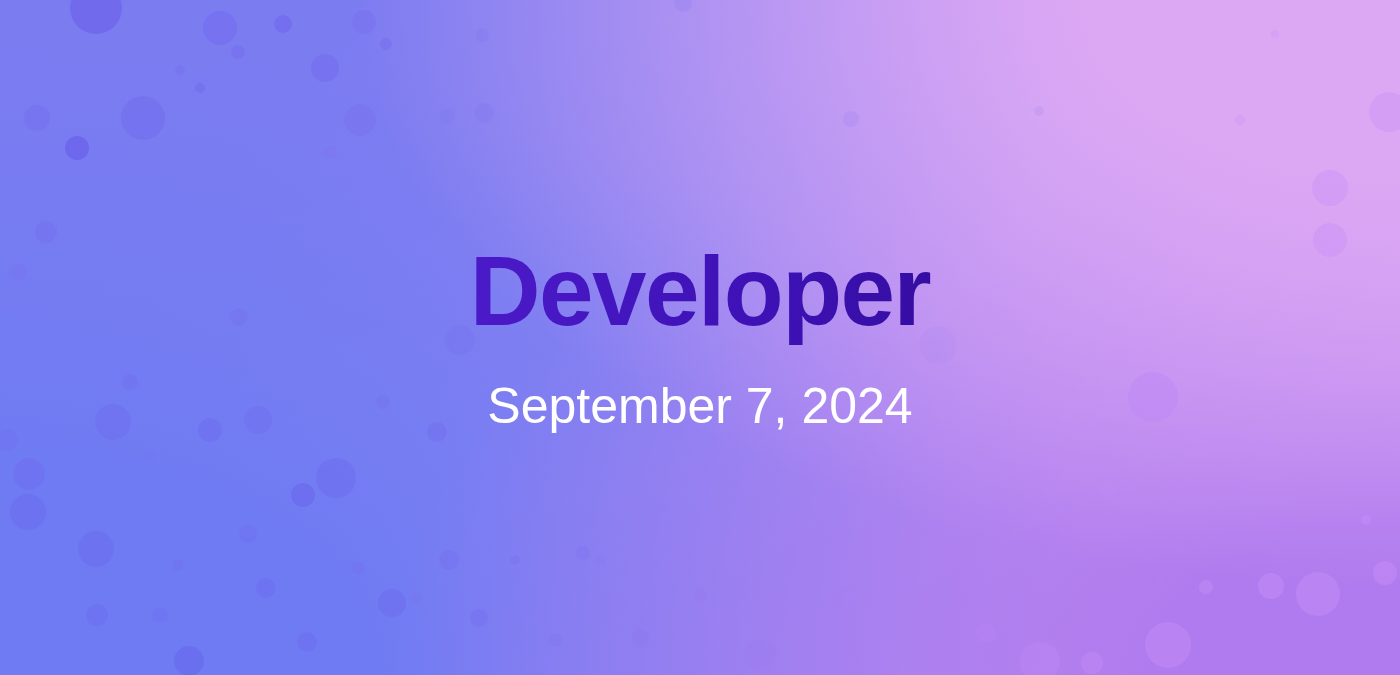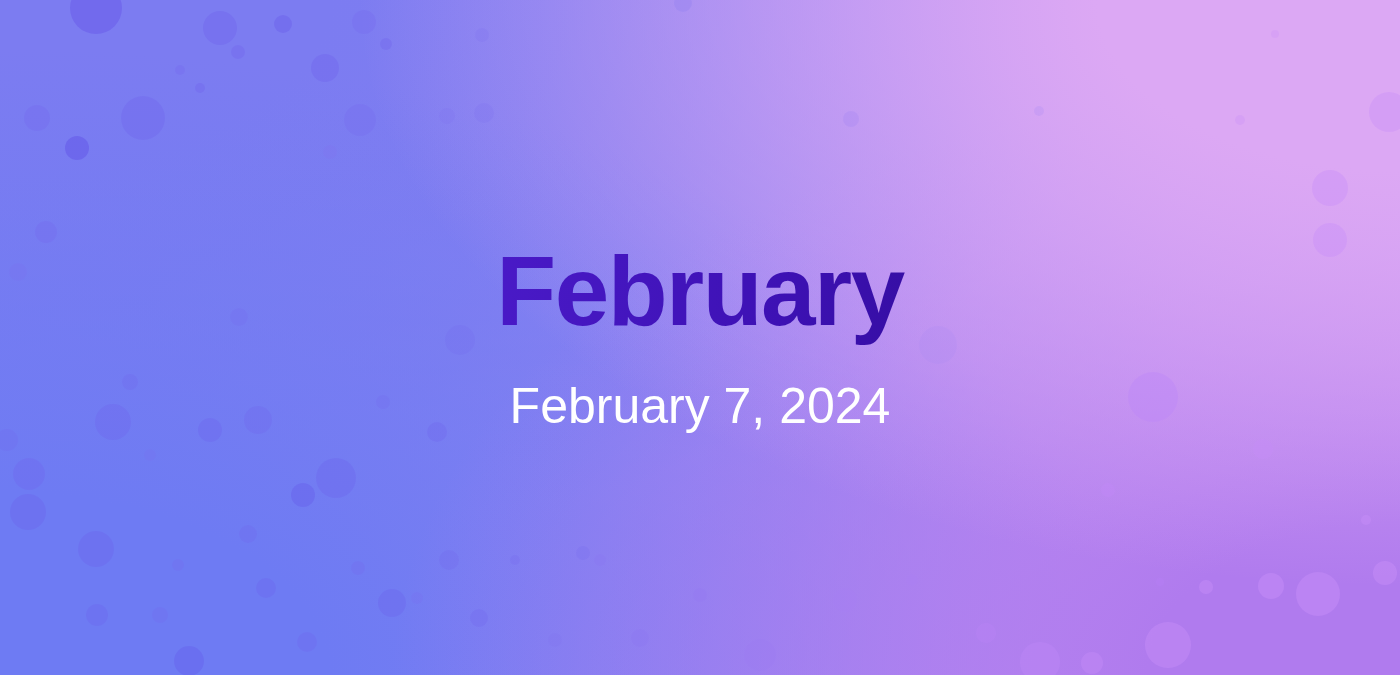--- a/index.html
+++ b/index.html
@@ -152,18 +152,18 @@
       <div class="bub" style="left: 594px; top: 554px; width: 12px; height: 12px; background: rgb(138, 114, 241); opacity: 0.22;"></div>
       <div class="bub" style="left: 693px; top: 588px; width: 14px; height: 14px; background: rgb(147, 118, 242); opacity: 0.22;"></div>
       <div class="bub" style="left: 906px; top: 574px; width: 12px; height: 12px; background: rgb(171, 128, 244); opacity: 0.26;"></div>
       <div class="bub" style="left: 1235px; top: 115px; width: 10px; height: 10px; background: rgb(197, 140, 248); opacity: 0.25;"></div>
       <div class="bub" style="left: 1369px; top: 92px; width: 40px; height: 40px; background: rgb(201, 143, 249); opacity: 0.38;"></div>
       <div class="bub" style="left: 1271px; top: 30px; width: 8px; height: 8px; background: rgb(201, 143, 249); opacity: 0.25;"></div>
     </div>
 
   <div id="content">
     <div id="title-block">
-      <span id="title-line-1">February</span>
+      <span id="title-line-1">Developer</span>
     </div>
-    <div id="subtitle">February 7, 2024</div>
+    <div id="subtitle">September 7, 2024</div>
   </div>
 
 </div>
 
 </body></html>

